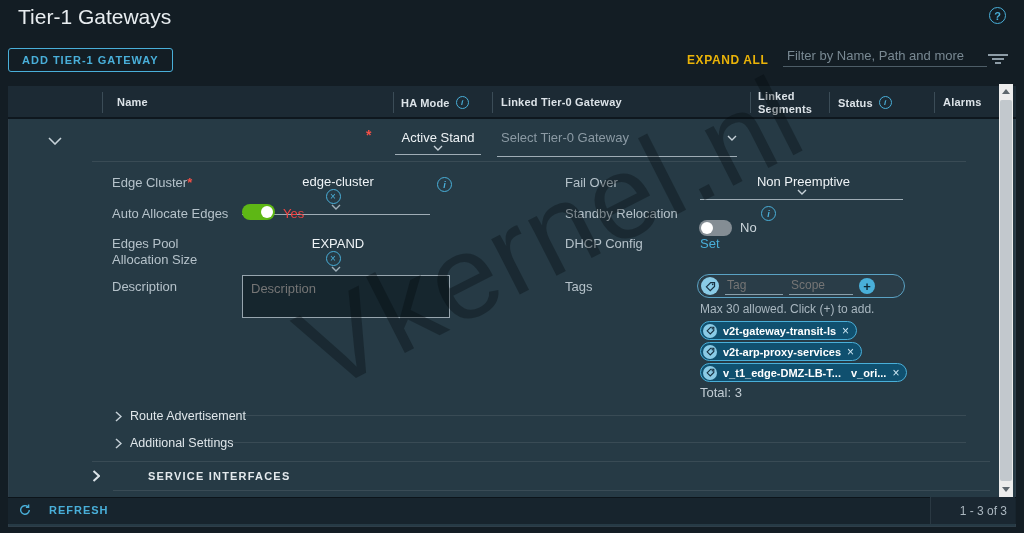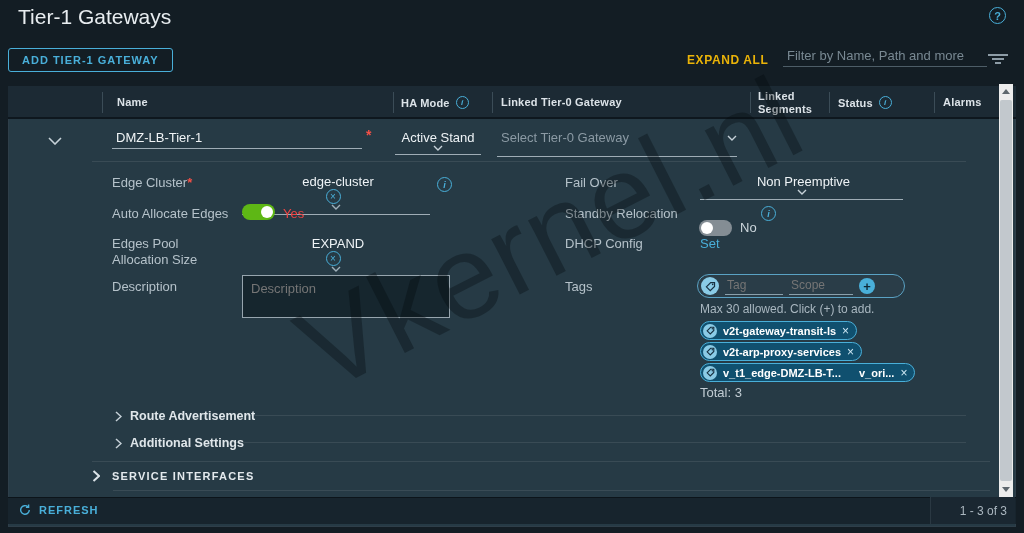--- a/index.html
+++ b/index.html
@@ -26,21 +26,21 @@
   .toggle{border-radius:9px;width:33px;height:16px;position:relative;cursor:pointer;}
   .toggle .knob{position:absolute;top:2px;width:12px;height:12px;border-radius:50%;background:#fff;}
   .toggle.on{background:#5eb715;} .toggle.on .knob{right:2px;}
   .toggle.off{background:#848d94;} .toggle.off .knob{left:2px;}
   .pill{display:inline-flex;align-items:center;background:#10506f;border:1px solid #49afd9;
     border-radius:10px;height:19px;padding:0 7px 0 2px;box-sizing:border-box;gap:6px;}
   .pill .txt{font-size:11px;font-weight:700;color:#ffffff;white-space:nowrap;}
   .pill .x{color:#cfe9f5;font-size:12px;line-height:1;cursor:pointer;}
   .tagcirc{width:14px;height:14px;border-radius:50%;background:#8acbe6;display:inline-flex;align-items:center;justify-content:center;flex:none;}
   .chev{color:#c6d1d8;display:inline-flex;}
-  .section-lbl{font-size:12.5px;font-weight:700;color:#dfe6ea;}
+  .section-lbl{font-size:12.5px;font-weight:400;color:#dfe6ea;}
   .watermark{font-size:118px;color:rgba(4,9,13,.33);font-weight:400;letter-spacing:2px;
     transform:rotate(-27deg);transform-origin:center;pointer-events:none;z-index:40;white-space:nowrap;}
   .scrolltrack{background:#ececec;}
   .tri-up{width:0;height:0;border-left:4px solid transparent;border-right:4px solid transparent;border-bottom:5px solid #5d666d;}
   .tri-down{width:0;height:0;border-left:4px solid transparent;border-right:4px solid transparent;border-top:5px solid #5d666d;}
 </style>
 </head>
 <body>
 
 <div id="app">
@@ -94,21 +94,20 @@
     <div style="position:absolute;top:16px;bottom:16px;left:1px;right:1px;background:#c2c8cd;border-radius:2px;"></div>
     <div class="tri-down" style="position:absolute;bottom:5px;left:3px;"></div>
   </div>
 
   <div class="abs chev" style="left:48px;top:137px;">
     <svg width="14" height="8" viewBox="0 0 14 8">
         <path d="M1 1 L7 7 L13 1" fill="none" stroke="#c6d1d8" stroke-width="1.6"></path>
       </svg>
   </div>
 
-  <input class="abs bare-input" style="left: 112px; top: 130px; width: 246px; font-size: 13px; color: rgb(240, 244, 246);" value="DMZ-LB-Tier-1">
   <span class="abs" style="left:366px;top:127px;color:#f55047;font-size:14px;font-weight:700;">*</span>
 
   <div class="abs uline val" style="left:395px;top:130px;width:86px;padding-bottom:3px;display:flex;justify-content:space-between;align-items:center;">
     <span>Active Stand</span>
     <span class="chev">
       <svg width="10" height="6" viewBox="0 0 10 6">
           <path d="M1 1 L5 5 L9 1" fill="none" stroke="currentColor" stroke-width="1.4"></path>
         </svg>
       </span>
   </div>
@@ -229,21 +228,21 @@
   </div>
 
   <div class="abs pill" style="left:700px;top:363px;">
     <span class="tagcirc">
       <svg width="9" height="9" viewBox="0 0 12 12">
           <path d="M1.5 6.4 L6.2 1.7 L10.4 1.7 L10.4 5.9 L5.7 10.6 Z" fill="none" stroke="#173040" stroke-width="1.5"></path>
           <circle cx="8.4" cy="3.7" r="1" fill="#173040"></circle>
         </svg>
     </span>
     <span class="txt">v_t1_edge-DMZ-LB-T...</span>
-    <span class="txt" style="margin-left:12px;text-align:right;">v_ori...</span>
+    <span class="txt" style="margin-left:4px;text-align:right;">v_ori...</span>
     <span class="x">×</span>
   </div>
 
   <div class="abs" style="left:700px;top:385px;font-size:13px;color:#c2cdd4;">Total: 3</div>
 
   <div class="abs" style="left:115px;top:409px;display:flex;align-items:center;gap:8px;">
     <span class="chev">
       <svg width="7" height="11" viewBox="0 0 7 11">
           <path d="M1 1 L6 5.5 L1 10" fill="none" stroke="#c6d1d8" stroke-width="1.5"></path>
         </svg>
@@ -263,26 +262,26 @@
   <div class="abs faintline" style="left:232px;top:442px;width:734px;"></div>
 
   <div class="abs faintline" style="left:92px;top:461px;width:898px;"></div>
 
   <div class="abs" style="left:92px;top:470px;display:flex;align-items:center;gap:12px;">
     <span class="chev">
       <svg width="8" height="12" viewBox="0 0 8 12">
           <path d="M1.5 1 L7 6 L1.5 11" fill="none" stroke="#dbe3e8" stroke-width="2"></path>
         </svg>
       </span>
-    <span style="font-size:11px;font-weight:700;letter-spacing:1.2px;color:#e3e9ed;">SERVICE INTERFACES</span>
+    <span style="font-size:11px;font-weight:700;letter-spacing:1.2px;color:#e3e9ed;margin-left:36px;">SERVICE INTERFACES</span>
   </div>
   <div class="abs faintline" style="left:113px;top:490px;width:877px;"></div>
 
   <div class="abs" style="left:8px;top:497px;width:1008px;height:27px;background:#17242d;border-top:1px solid #0c141a;box-sizing:border-box;"></div>
-  <div class="abs" style="left:19px;top:504px;display:flex;align-items:center;gap:8px;cursor:pointer;">
+  <div class="abs" style="left:19px;top:504px;display:flex;align-items:center;gap:18px;cursor:pointer;">
     <span style="display:inline-flex;">
       <svg width="12" height="12" viewBox="0 0 12 12">
           <path d="M10.3 6 A4.3 4.3 0 1 1 8.9 2.8" fill="none" stroke="#49afd9" stroke-width="1.4"></path>
           <path d="M9.6 0.6 L9.6 3.3 L6.9 3.3" fill="none" stroke="#49afd9" stroke-width="1.4"></path>
         </svg>
     </span>
     <span style="font-size:11px;font-weight:700;letter-spacing:1px;color:#49afd9;">REFRESH</span>
   </div>
   <div class="abs" style="left:930px;top:497px;width:85px;height:27px;border-left:1px solid #2a3842;box-sizing:border-box;
        display:flex;align-items:center;justify-content:flex-end;padding-right:8px;background:#1a2731;">

